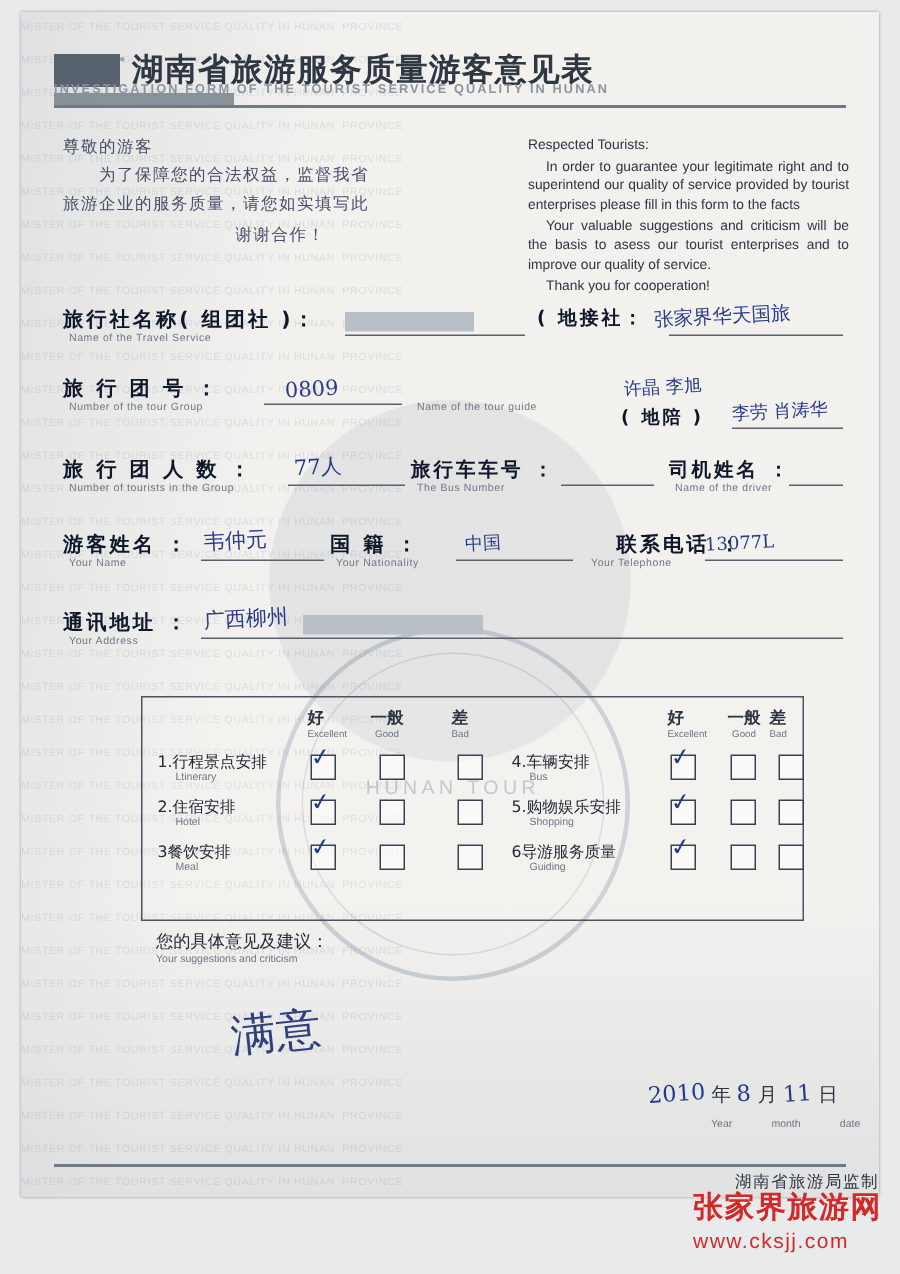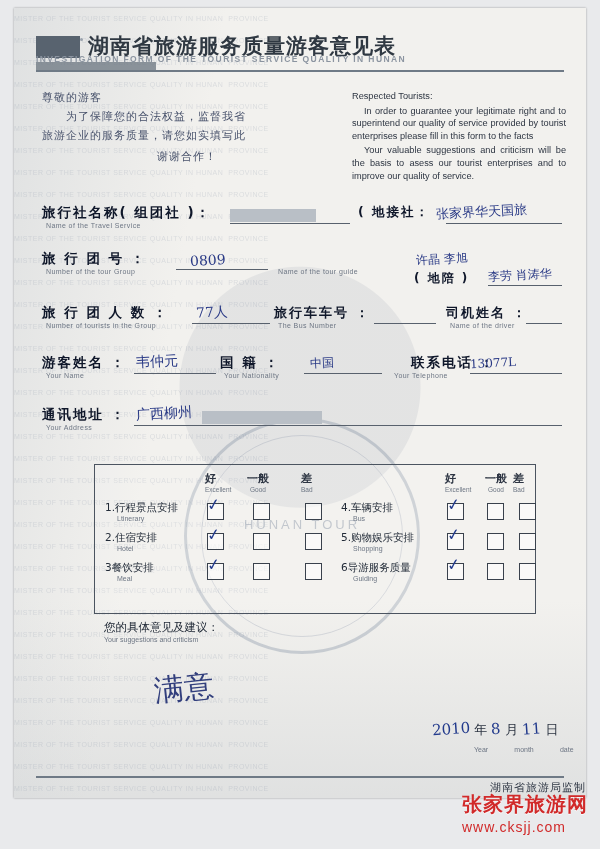--- a/index.html
+++ b/index.html
@@ -265,20 +265,21 @@
         <span class="ind">为了保障您的合法权益，监督我省</span>
         <span class="ind2">旅游企业的服务质量，请您如实填写此</span>
         <span class="sig">谢谢合作！</span>
       </div>
     </div>
 
     <div class="intro-right">
       <p>Respected Tourists:</p>
       <p class="ind">In order to guarantee your legitimate right and to superintend our quality of service provided by tourist enterprises please fill in this form to the facts</p>
       <p class="ind">Your valuable suggestions and criticism will be the basis to asess our tourist enterprises and to improve our quality of service.</p>
+      <p class="ind">Thank you for cooperation!</p>
     </div>
 
     <div class="row" style="top:196px;">
       <div style="position:relative;height:34px;">
         <div class="lbl" style="position:absolute;left:0;top:0;">旅行社名称( 组团社 )：</div>
         <div class="lbl-en" style="position:absolute;left:4px;top:18px;">Name  of  the  Travel  Service</div>
         <div class="uline" style="position:absolute;left:188px;top:2px;width:120px;">
           <span class="redacted"></span>
         </div>
         <div class="lbl" style="position:absolute;left:316px;top:0;font-size:12.5px;">( 地接社：</div>

